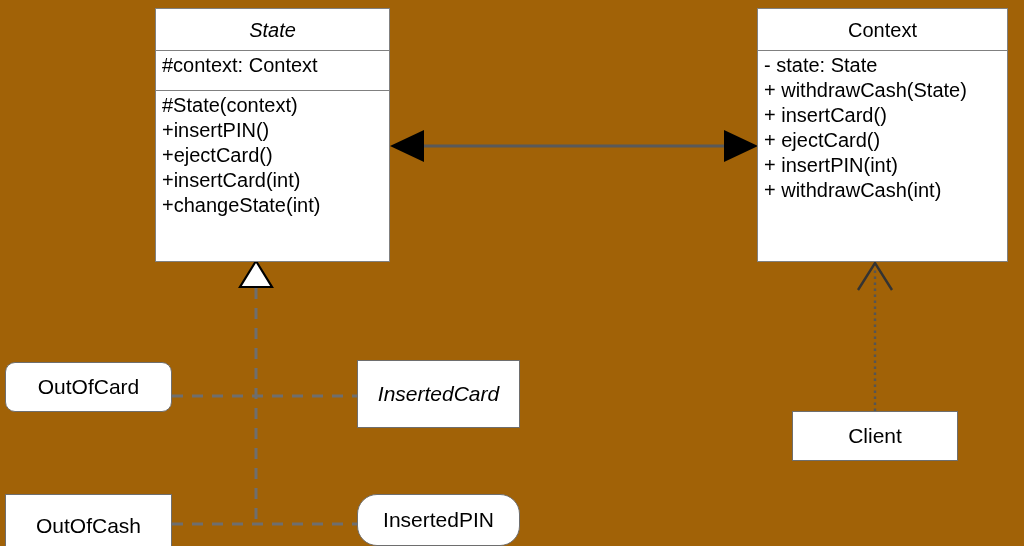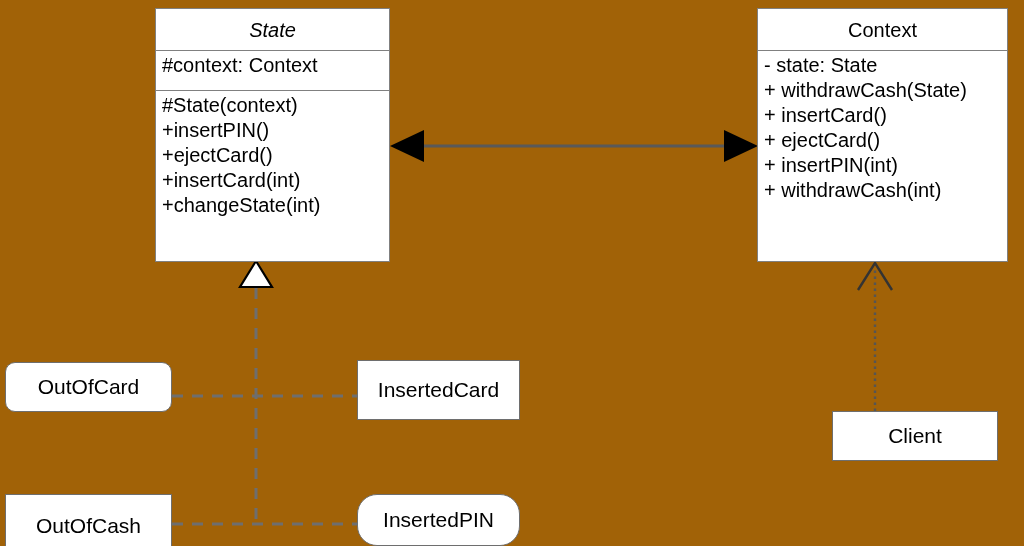--- a/index.html
+++ b/index.html
@@ -120,29 +120,29 @@
       <div class="uml-member">+ ejectCard()</div>
       <div class="uml-member">+ insertPIN(int)</div>
       <div class="uml-member">+ withdrawCash(int)</div>
     </div>
   </div>
 
   <div class="uml-simple" style="left:5px; top:362px; width:167px; height:50px;border-radius:10px;">
     <span>OutOfCard</span>
   </div>
 
-  <div class="uml-simple" style="left:357px; top:360px; width:163px; height:60px;">
+  <div class="uml-simple" style="left:357px; top:360px; width:163px; height:68px;font-style:italic;">
     <span>InsertedCard</span>
   </div>
 
   <div class="uml-simple" style="left:5px; top:494px; width:167px; height:64px;">
     <span>OutOfCash</span>
   </div>
 
   <div class="uml-simple" style="left:357px; top:494px; width:163px; height:52px;border-radius:20px;">
     <span>InsertedPIN</span>
   </div>
 
-  <div class="uml-simple" style="left:832px; top:411px; width:166px; height:50px;">
+  <div class="uml-simple" style="left:792px; top:411px; width:166px; height:50px;">
     <span>Client</span>
   </div>
 
 </div>
 
 </body></html>

